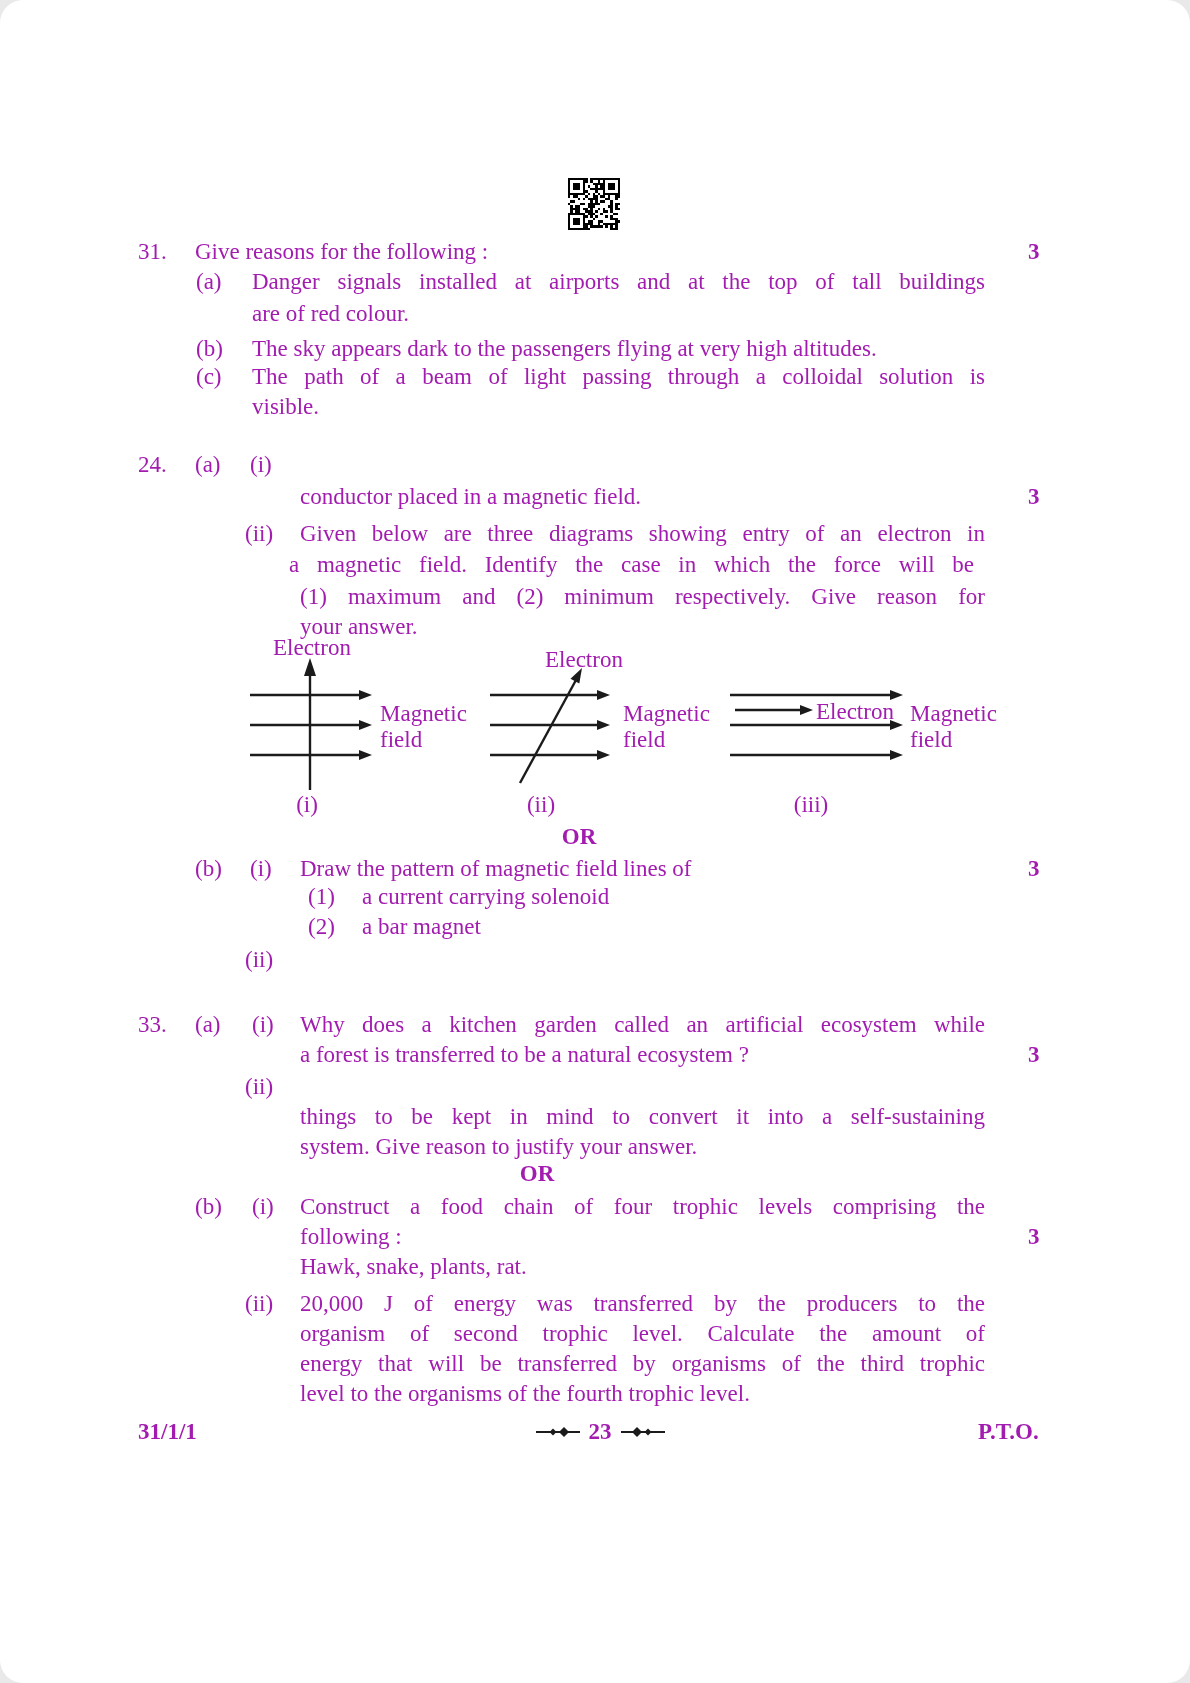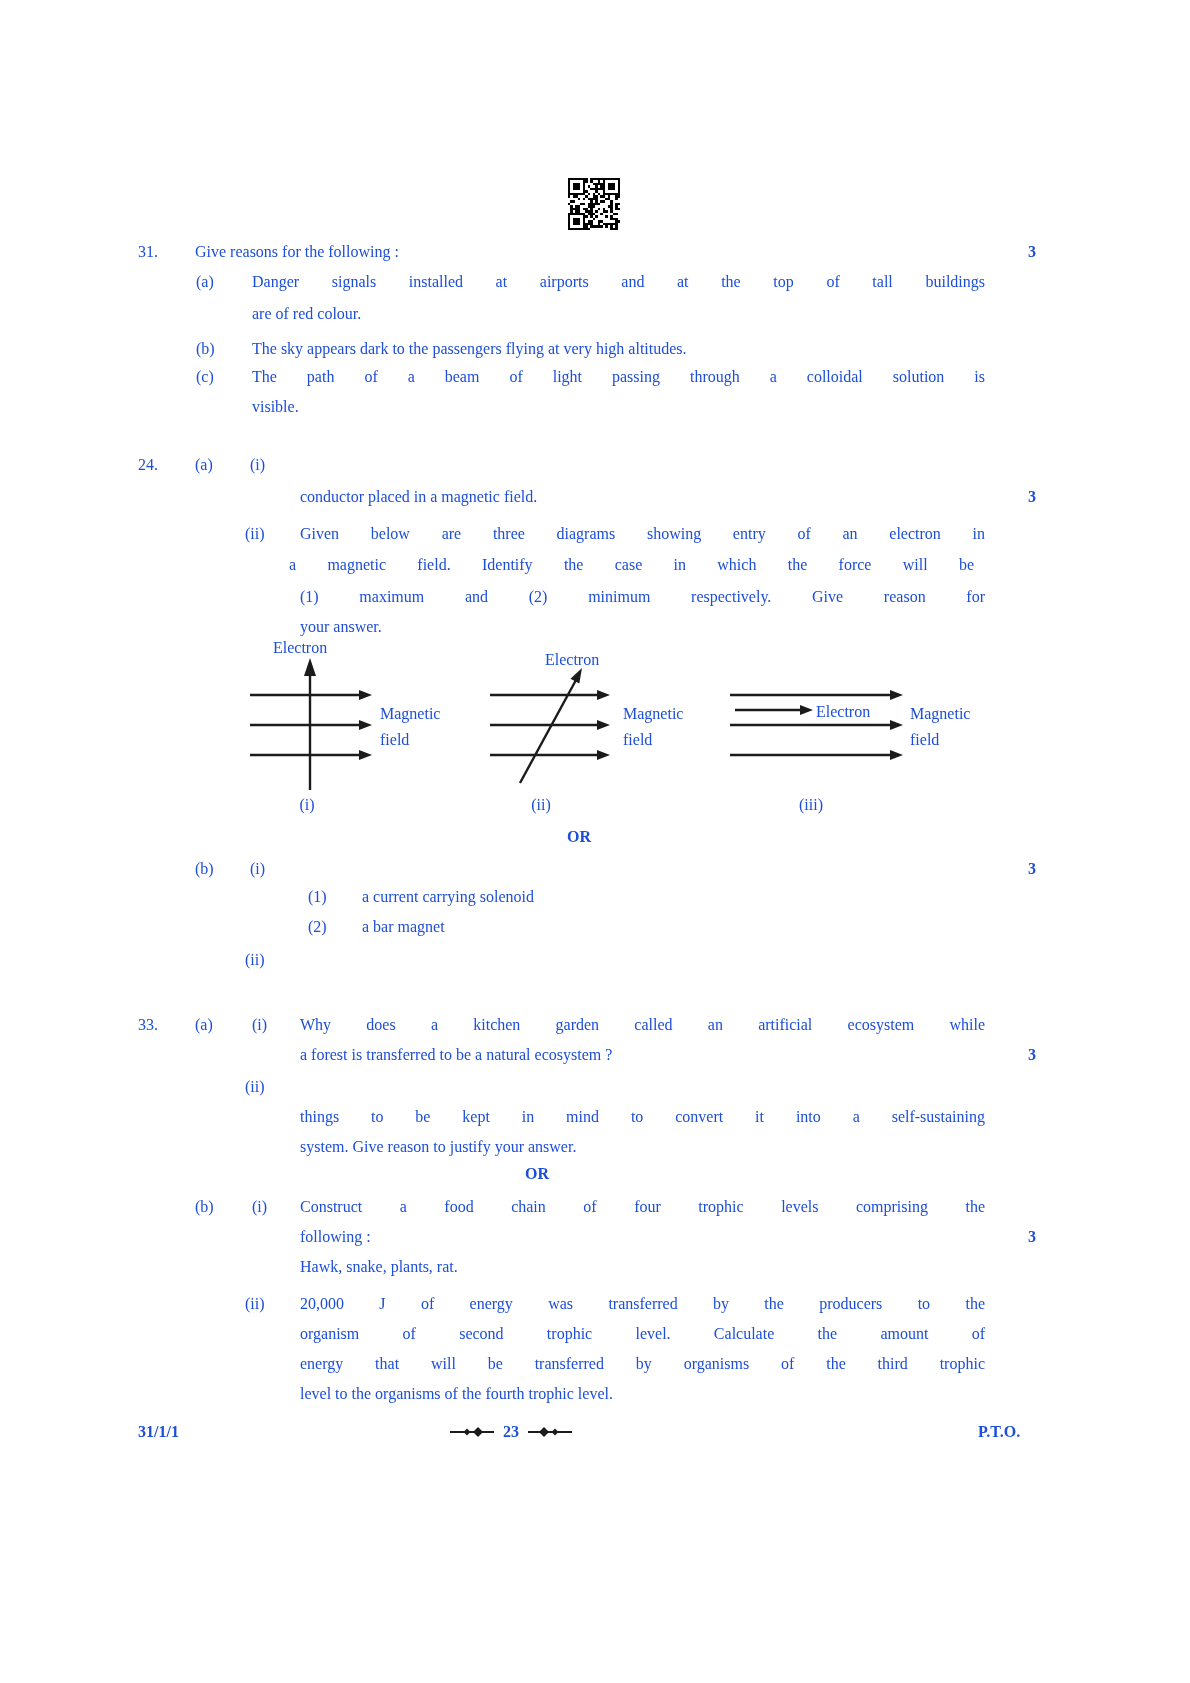--- a/index.html
+++ b/index.html
@@ -1,33 +1,33 @@
 <!DOCTYPE html>
 <html><head>
 <meta charset="utf-8">
 <style>
   html,body{margin:0;padding:0;background:#e9e9e9;}
   .page{
     position:relative;width:1190px;height:1683px;margin:0 auto;
-    background:#ffffff;color:#1d4ed8;
+    background:#ffffff;color:#a21caf;
     font-family:"Liberation Serif","DejaVu Serif",serif;
-    font-size:16px;line-height:30px;overflow:hidden;
+    font-size:23px;line-height:30px;overflow:hidden;border-radius:23px;
   }
   .t{position:absolute;white-space:nowrap;}
   .j{position:absolute;text-align:justify;text-align-last:justify;white-space:normal;}
   .b{font-weight:bold;}
   .mark{position:absolute;font-weight:bold;white-space:nowrap;}
   .mag{position:absolute;line-height:26px;white-space:nowrap;}
   .rom{position:absolute;transform:translateX(-50%);white-space:nowrap;}
   .ctr{position:absolute;transform:translateX(-50%);white-space:nowrap;}
   .qr{position:absolute;left:565px;top:178px;width:58px;height:52px;}
   .diag{position:absolute;left:235px;top:635px;}
   .diag line{stroke:#1b1b1b;stroke-width:2.4;}
   .diag polygon{fill:#1b1b1b;}
-  .footer-center{position:absolute;left:450px;top:1417px;width:300px;display:flex;justify-content:flex-start;align-items:center;gap:9px;}
+  .footer-center{position:absolute;left:450px;top:1417px;width:300px;display:flex;justify-content:center;align-items:center;gap:9px;}
   .orn{display:block;}
   .orn line{stroke:#1b1b1b;stroke-width:2.2;}
   .orn polygon{fill:#1b1b1b;}
 </style>
 </head>
 <body>
 
 <div class="page">
 
   <svg class="qr" id="qr" viewBox="0 0 21 21" shape-rendering="crispEdges">
@@ -347,20 +347,21 @@
   </div>
 
   <div class="rom" style="left:307px;top:790px">(i)</div>
   <div class="rom" style="left:541px;top:790px">(ii)</div>
   <div class="rom" style="left:811px;top:790px">(iii)</div>
 
   <div class="ctr b" style="left:579px;top:822px">OR</div>
 
   <div class="t" style="left:195px;top:854px">(b)</div>
   <div class="t" style="left:250px;top:854px">(i)</div>
+  <div class="t" style="left:300px;top:854px">Draw the pattern of magnetic field lines of</div>
   <div class="mark" style="left:1028px;top:854px">3</div>
 
   <div class="t" style="left:308px;top:882px">(1)</div>
   <div class="t" style="left:362px;top:882px">a current carrying solenoid</div>
   <div class="t" style="left:308px;top:912px">(2)</div>
   <div class="t" style="left:362px;top:912px">a bar magnet</div>
 
   <div class="t" style="left:245px;top:945px">(ii)</div>
 
   <div class="t" style="left:138px;top:1010px">33.</div>

